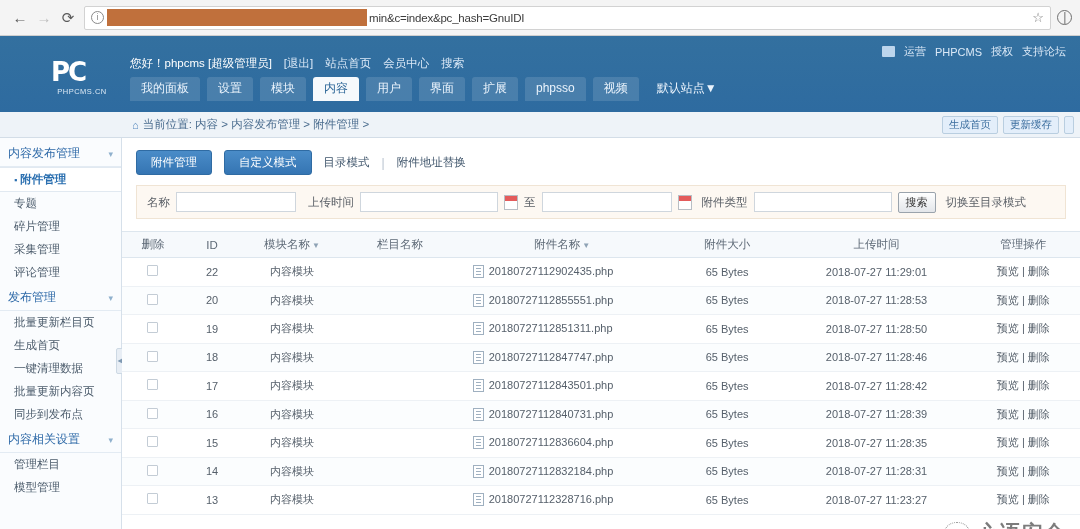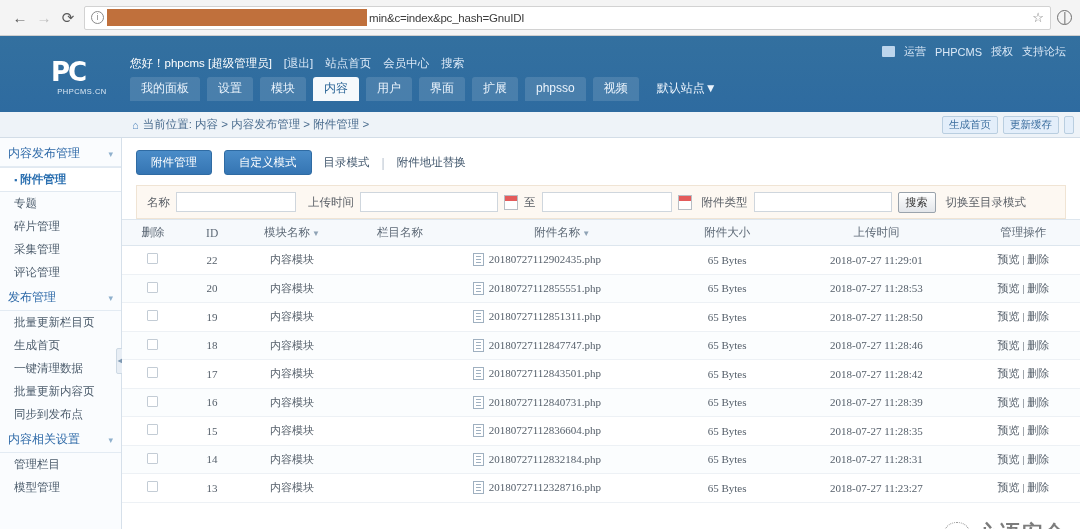--- a/index.html
+++ b/index.html
@@ -153,21 +153,21 @@
   .cal-ico {
     width: 14px; height: 15px; background: linear-gradient(180deg,#e45b5b 0 35%,#fff 35% 100%);
     border: 1px solid #b9bec4; flex: 0 0 auto;
   }
   .search-btn {
     border: 1px solid #9aa3ac; background: linear-gradient(180deg,#ffffff,#e3e6ea);
     font-size: 11px; color: #333; padding: 2px 7px; border-radius: 2px;
   }
 
   
-  .tbl { width: 100%; border-collapse: collapse; margin-top: 0; table-layout: fixed; font-family: Liberation Serif, serif; }
+  .tbl { width: 100%; border-collapse: collapse; margin-top: 12px; table-layout: fixed; }
   .tbl th {
     background: #f6f9fc; border-top: 1px solid #dde6ee; border-bottom: 1px solid #dde6ee;
     color: #5e6a77; font-weight: normal; font-size: 11.5px; height: 26px; text-align: center;
   }
   .tbl td {
     border-bottom: 1px solid #edf1f5; height: 28.5px; font-size: 11px;
     color: #56606b; text-align: center; white-space: nowrap; overflow: hidden;
   }
   .tbl tbody tr:nth-child(even) { background: #fbfdfe; }
   .cbx {

